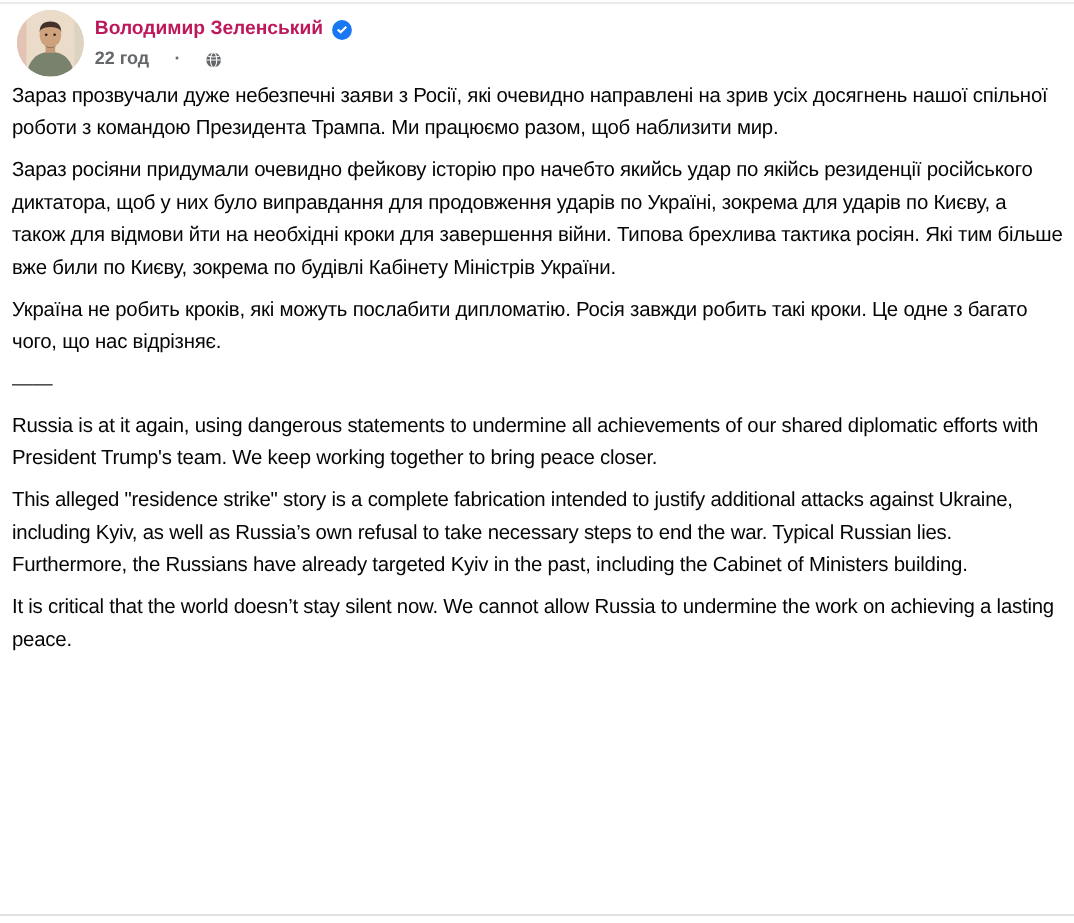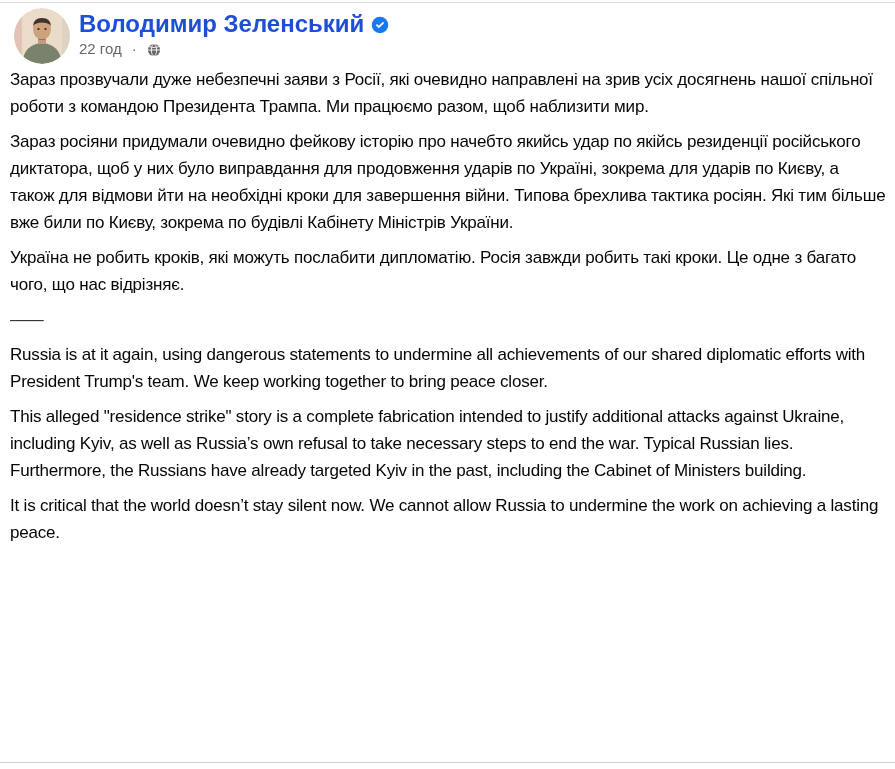--- a/index.html
+++ b/index.html
@@ -36,35 +36,36 @@
     flex: 0 0 auto;
     cursor: pointer;
   }
   .header-text { margin-left: 9px; padding-top: 4px; }
   .name-row {
     display: flex;
     align-items: center;
     gap: 7px;
   }
   .author-name {
-    font-size: 24px;
+    font-size: 16px;
     font-weight: bold;
-    color: #1d4ed8;
+    color: #be185d;
     line-height: 24px;
     cursor: pointer;
   }
   .verified-badge { display: inline-flex; margin-top: 2px; }
   .meta-row {
     display: flex;
     align-items: center;
-    gap: 10px;
+    gap: 21px;
     margin-top: 4px;
     font-size: 15px;
     color: #65676b;
     line-height: 18px;
+    font-weight: bold;
   }
   .globe-icon { display: inline-flex; margin-top: 1px; }
   
   .body-text {
     position: absolute;
     top: 66px;
     left: 10px;
     width: 876px;
     font-size: 17px;
     line-height: 27px;

